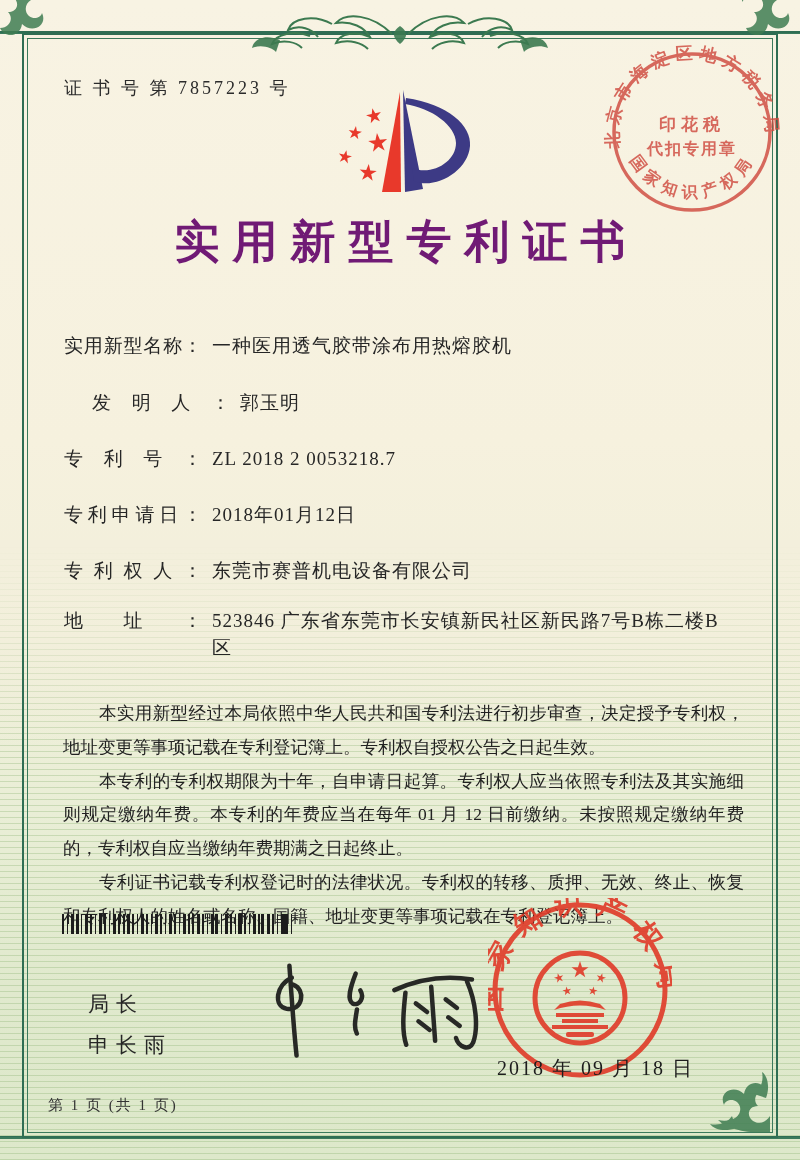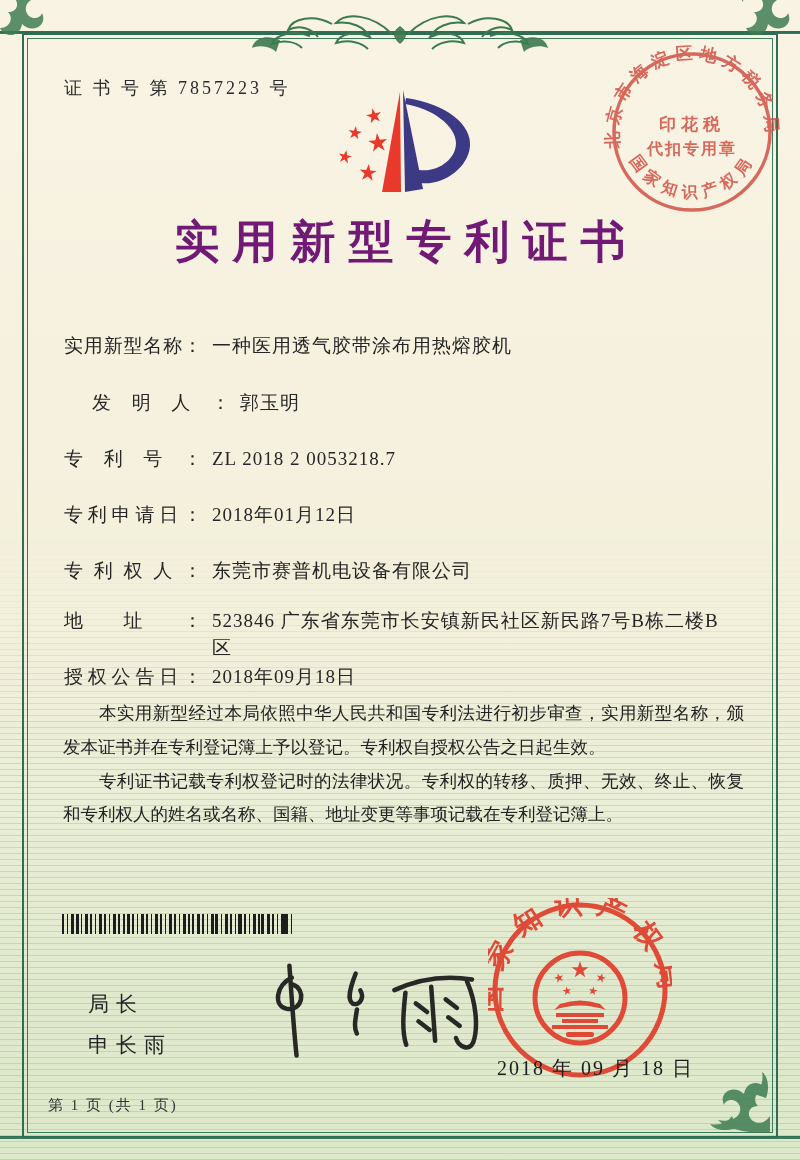--- a/index.html
+++ b/index.html
@@ -142,28 +142,26 @@
   <div class="frow" style="top:169px;">
     <span class="flabel">专利申请日：</span><span class="fvalue">2018年01月12日</span>
   </div>
   <div class="frow" style="top:225px;">
     <span class="flabel">专利权人：</span><span class="fvalue">东莞市赛普机电设备有限公司</span>
   </div>
   <div class="frow" style="top:275px;">
     <span class="flabel">地址：</span><span class="fvalue wrap">523846 广东省东莞市长安镇新民社区新民路7号B栋二楼B区</span>
   </div>
   <div class="frow" style="top:331px;width:676px;">
-    <span>
-      <span class="flabel">授权公告日：</span><span class="fvalue">2018年09月18日</span>
-    </span>
   </div>
 </div>
 
 <div class="abs paras">
-  <p>本实用新型经过本局依照中华人民共和国专利法进行初步审查，实用新型名称，颁发本证书并在专利登记簿上予以登记。专利权自授权公告之日起生效。</p>
+  <p>本实用新型经过本局依照中华人民共和国专利法进行初步审查，决定授予专利权，地址变更等事项记载在专利登记簿上。专利权自授权公告之日起生效。</p>
+  <p>本专利的专利权期限为十年，自申请日起算。专利权人应当依照专利法及其实施细则规定缴纳年费。本专利的年费应当在每年 01 月 12 日前缴纳。未按照规定缴纳年费的，专利权自应当缴纳年费期满之日起终止。</p>
   <p>专利证书记载专利权登记时的法律状况。专利权的转移、质押、无效、终止、恢复和专利权人的姓名或名称、国籍、地址变更等事项记载在专利登记簿上。</p>
 </div>
 
 <div class="abs barcode"></div>
 
 <div class="abs director-title">局长</div>
 <div class="abs director-name">申长雨</div>
 
 <svg class="abs content" style="left:235px;top:945px;transform:rotate(-2deg);" width="270" height="130" viewBox="0 0 270 130">
   <g fill="none" stroke="#181818" stroke-width="4.5" stroke-linecap="round" stroke-linejoin="round" opacity="0.92">

